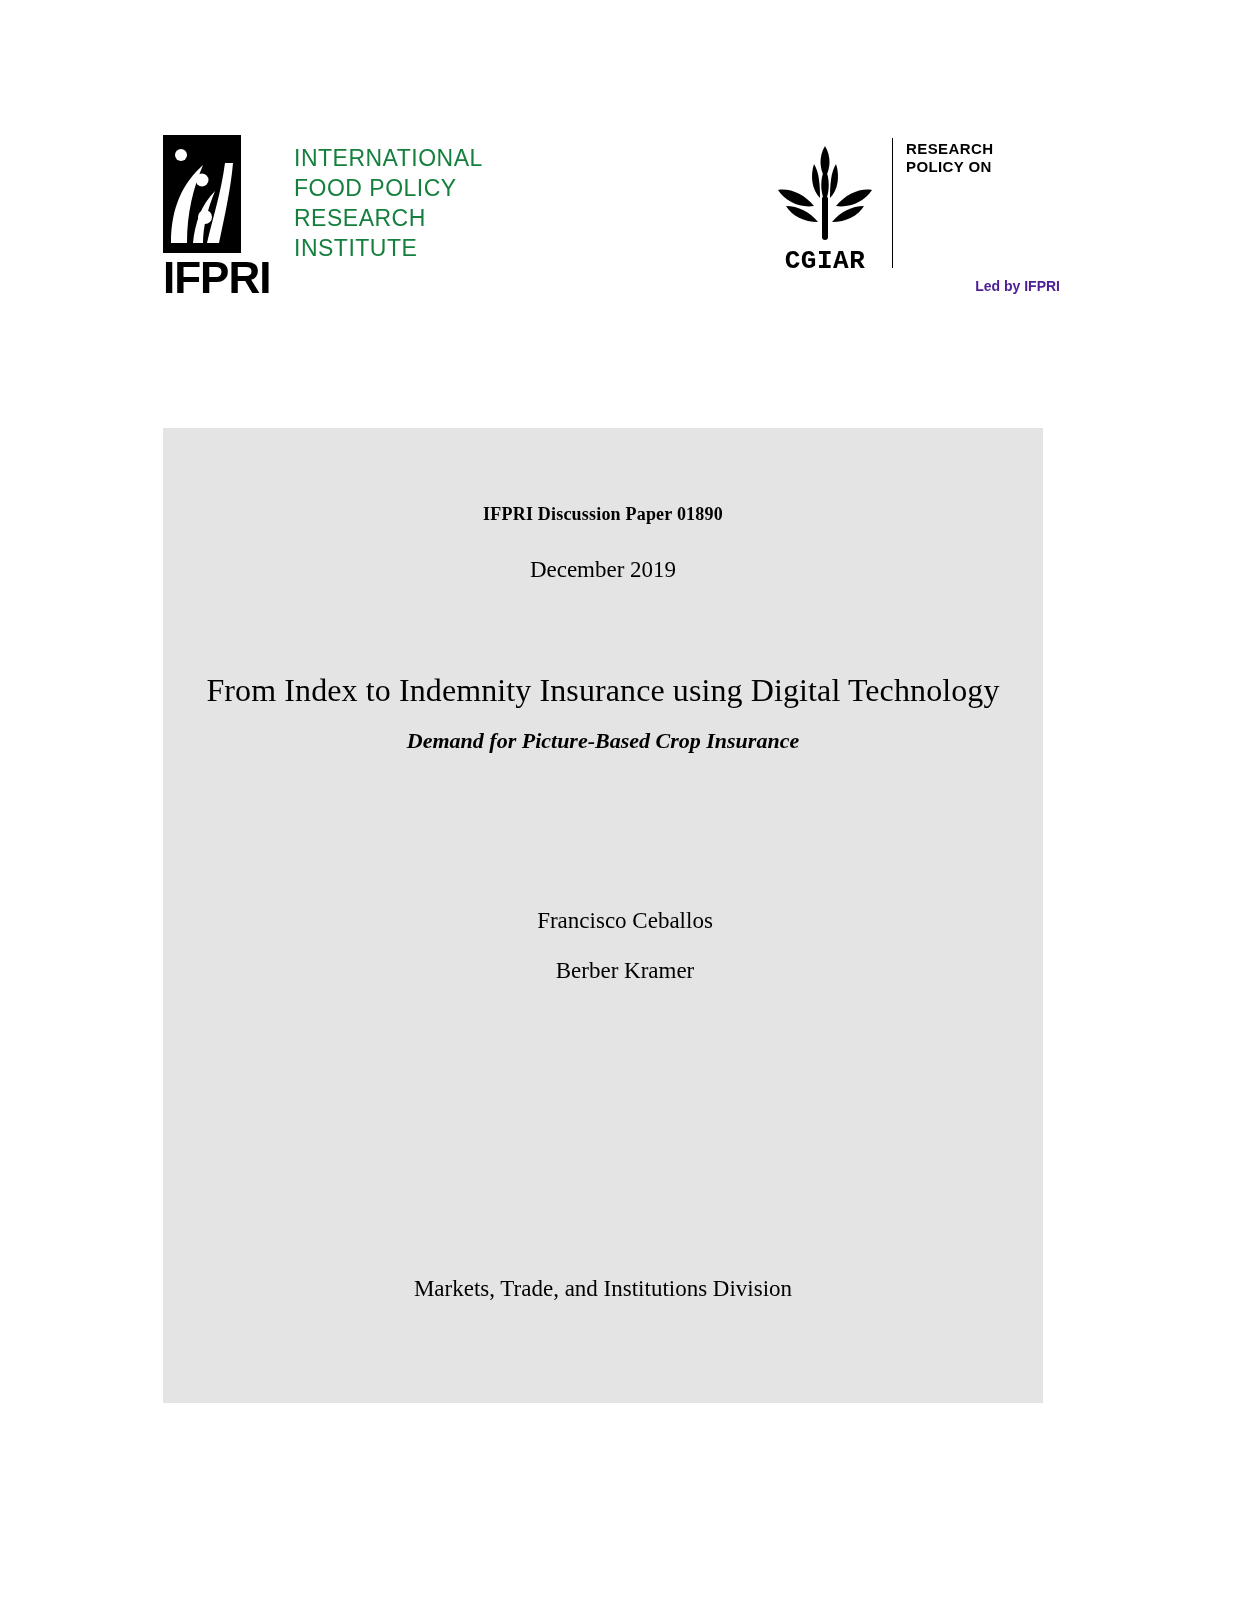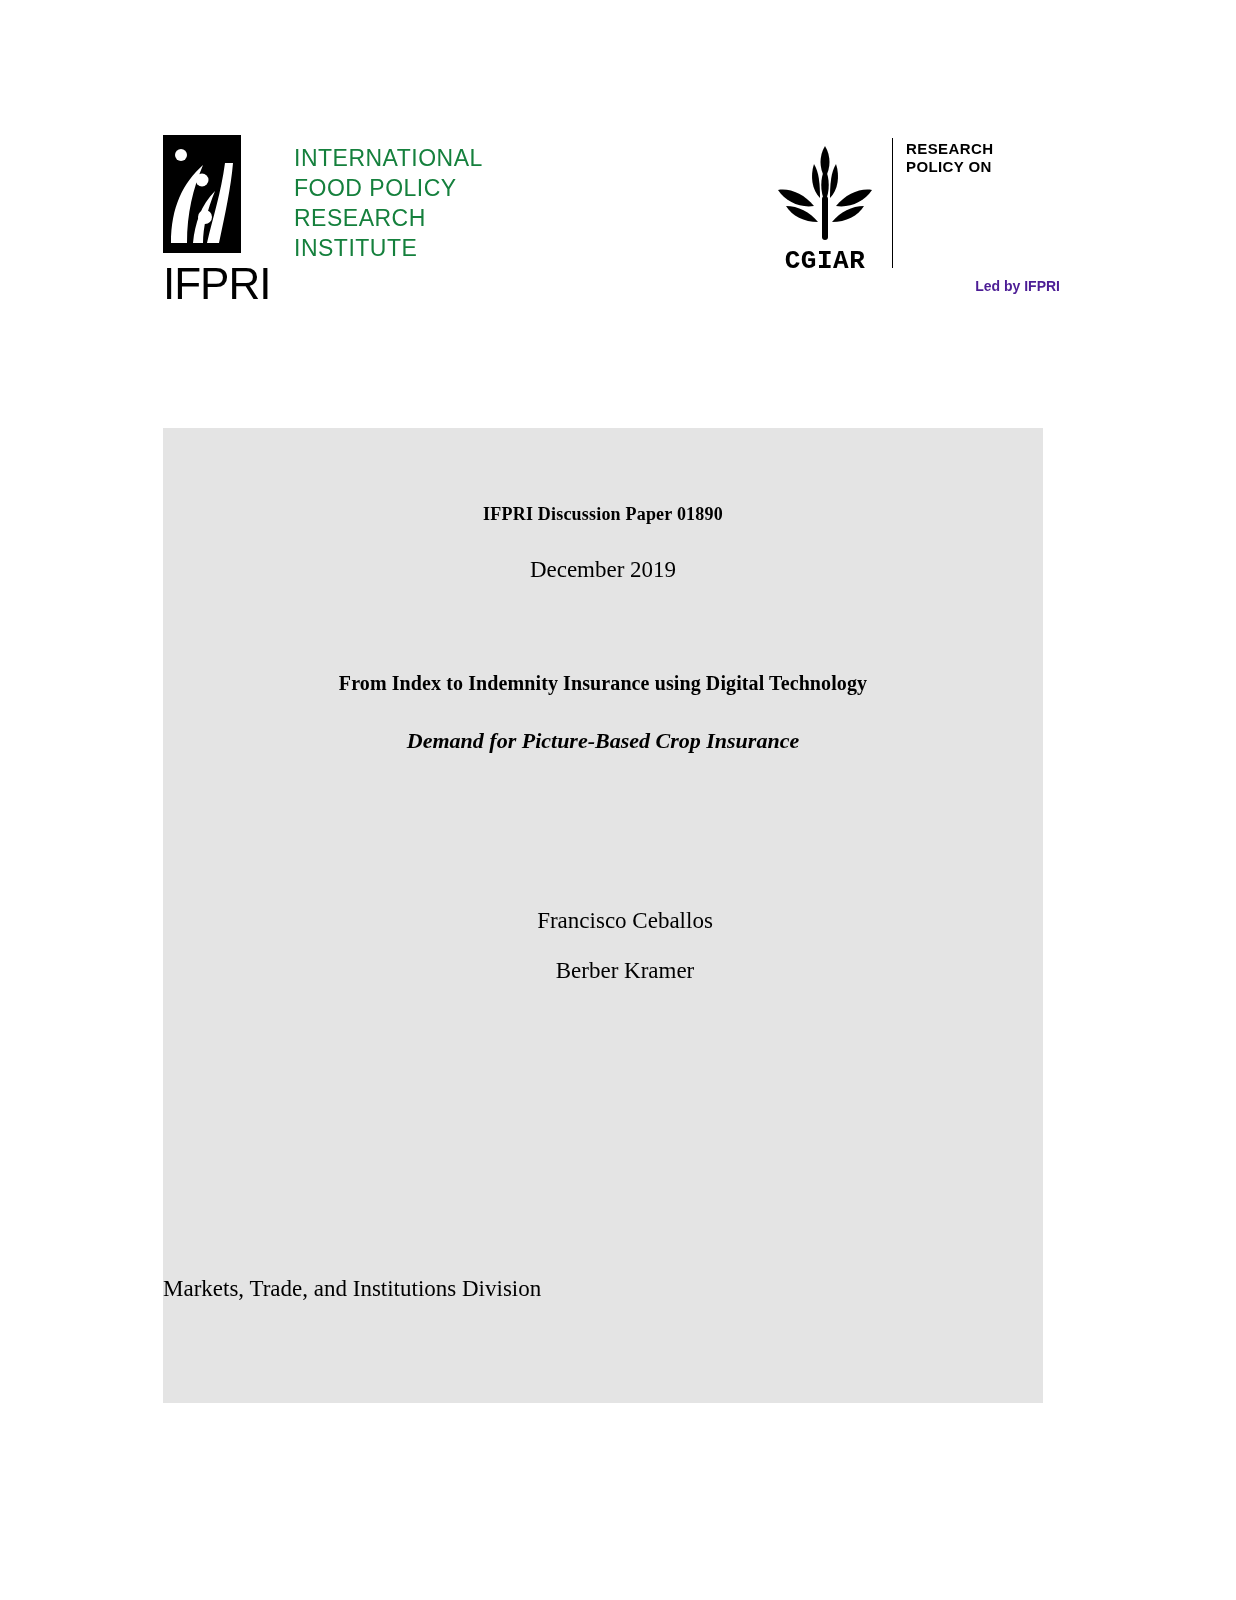--- a/index.html
+++ b/index.html
@@ -50,24 +50,24 @@
     font-size: 23px;
     line-height: 30px;
     letter-spacing: 0.5px;
     color: #15803d;
     font-weight: 400;
     margin-left: 33px;
   }
   .ifpri-acronym {
     position: absolute;
     left: 0;
-    top: 126px;
+    top: 120px;
     font-family: "Liberation Sans", sans-serif;
     font-size: 44px;
-    font-weight: 400;
+    font-weight: 700;
     letter-spacing: -1px;
     color: #000000;
     line-height: 46px;
   }
 
   
   .cgiar-logo {
     position: absolute;
     left: 770px;
     top: 8px;
@@ -160,22 +160,22 @@
     width: 100%;
     text-align: center;
     font-size: 23px;
   }
   .paper-title {
     position: absolute;
     top: 244px;
     left: 0;
     width: 100%;
     text-align: center;
-    font-size: 20px;
-    font-weight: 700;
+    font-size: 32px;
+    font-weight: 400;
     letter-spacing: 0.1px;
   }
   .paper-subtitle {
     position: absolute;
     top: 300px;
     left: 0;
     width: 100%;
     text-align: center;
     font-size: 22px;
     font-weight: 700;
@@ -191,21 +191,21 @@
   .author {
     font-size: 23px;
     line-height: 50px;
     padding-left: 44px;
   }
   .division {
     position: absolute;
     top: 848px;
     left: 0;
     width: 100%;
-    text-align: left;
+    text-align: center;
     font-size: 23px;
   }
 </style>
 </head>
 <body>
 
 <div class="header">
 
   <div class="ifpri-logo">
     <div class="ifpri-mark">

